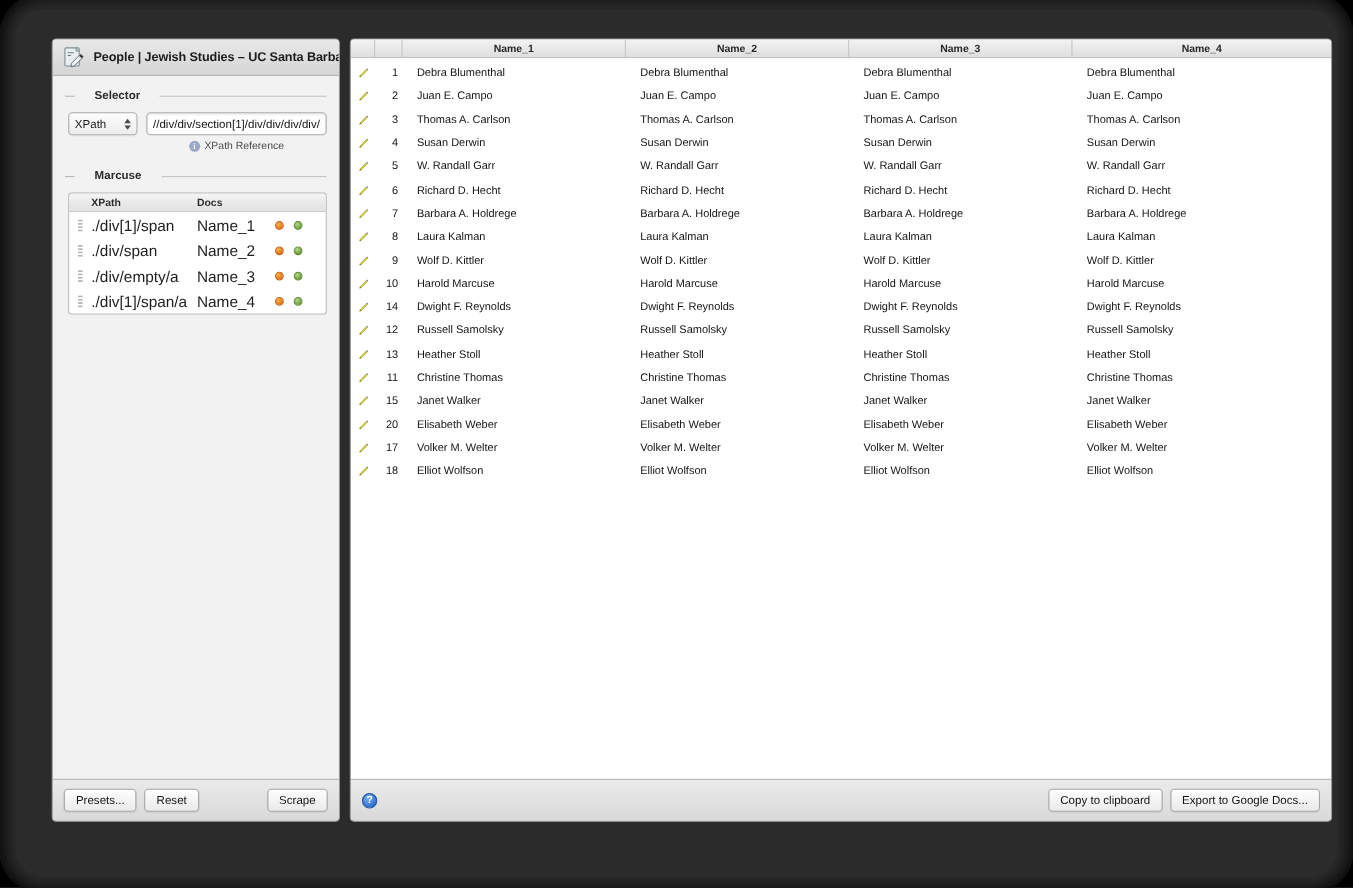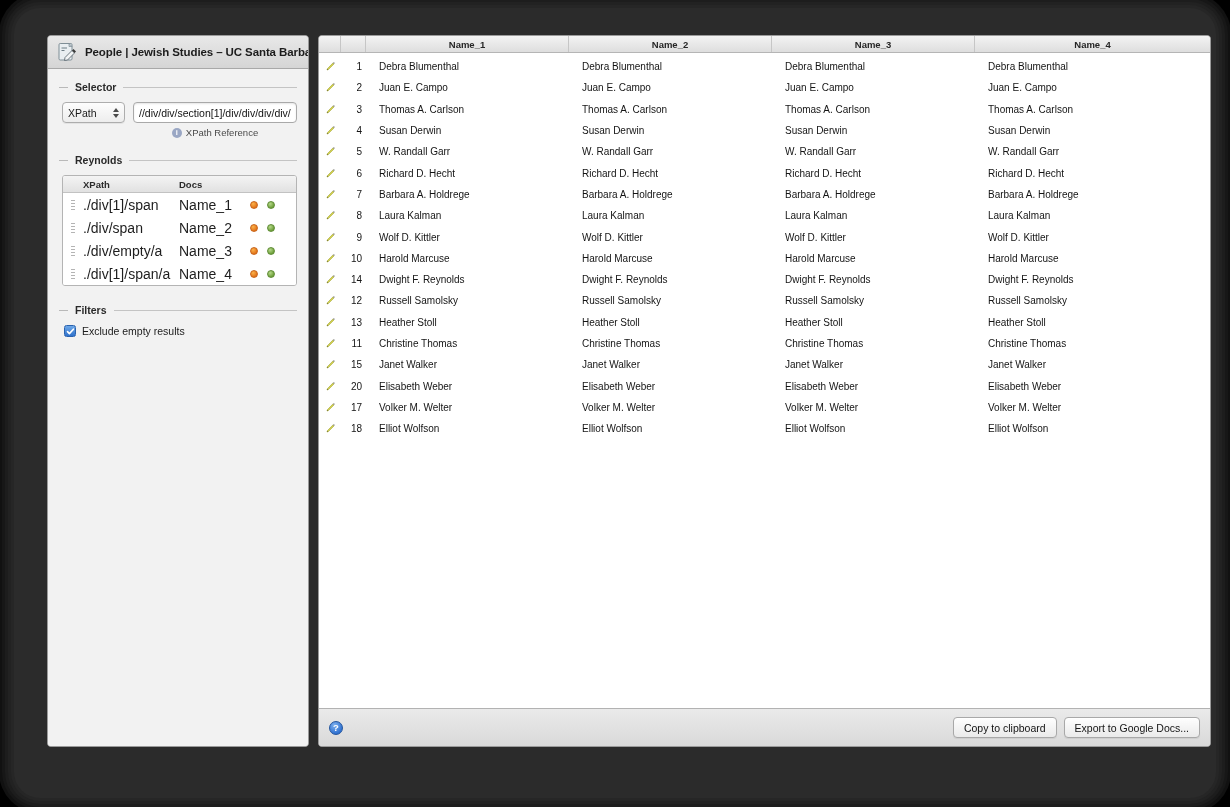--- a/index.html
+++ b/index.html
@@ -70,21 +70,21 @@
   #panel-body {
     flex: 1;
     background: #f2f2f2;
     padding: 12px 11px 0 11px;
     overflow: hidden;
   }
 
   .group-title-row {
     display: flex;
     align-items: center;
-    gap: 7px;
+    gap: 18px;
     margin-bottom: 9px;
   }
   .group-title-row .dash {
     width: 9px; height: 1px; background: #b9b9b9;
   }
   .group-title {
     font-size: 10.5px;
     font-weight: bold;
     color: #2a2a2a;
     white-space: nowrap;
@@ -397,21 +397,21 @@
             <div id="xpath-ref-row">
               <span id="info-icon">i</span>
               <span id="xpath-ref-label">XPath Reference</span>
             </div>
           </div>
         </div>
 
         <div id="columns-section">
           <div class="group-title-row">
             <span class="dash"></span>
-            <span class="group-title">Reynolds</span>
+            <span class="group-title">Marcuse</span>
             <span class="rule"></span>
           </div>
 
           <div id="columns-table">
             <div id="columns-head">
               <span class="col-handle"></span>
               <span class="col-xpath ch">XPath</span>
               <span class="col-name ch">Docs</span>
               <span class="col-acts"></span>
             </div>
@@ -457,38 +457,29 @@
                   <span class="col-name cell-name">Name_4</span>
                   <span class="col-acts">
                     <span class="dot remove"></span>
                     <span class="dot add"></span>
                   </span>
                 </div>
               </div>
           </div>
         </div>
 
-        <div id="filters-section">
-          <div class="group-title-row">
-            <span class="dash"></span>
-            <span class="group-title">Filters</span>
-            <span class="rule"></span>
-          </div>
-          <div id="filter-row">
-            <span id="exclude-checkbox">
-              <svg width="9" height="9" viewBox="0 0 9 9">
-                <path d="M1.5 4.6 L3.4 6.6 L7.4 2.2" stroke="#ffffff" stroke-width="1.6" fill="none" stroke-linecap="round" stroke-linejoin="round"></path>
-              </svg>
-            </span>
-            <span id="filter-label">Exclude empty results</span>
-          </div>
-        </div>
 
       </div>
 
+      <div id="left-footer">
+        <button class="btn">Presets...</button>
+        <button class="btn">Reset</button>
+        <span class="spacer"></span>
+        <button class="btn">Scrape</button>
+      </div>
     </div>
 
     <div id="right-panel">
 
       <div id="table-head">
         <span class="th w-pencil"></span>
         <span class="th w-index"></span>
         <span class="th w-data">Name_1</span>
         <span class="th w-data">Name_2</span>
         <span class="th w-data">Name_3</span>

